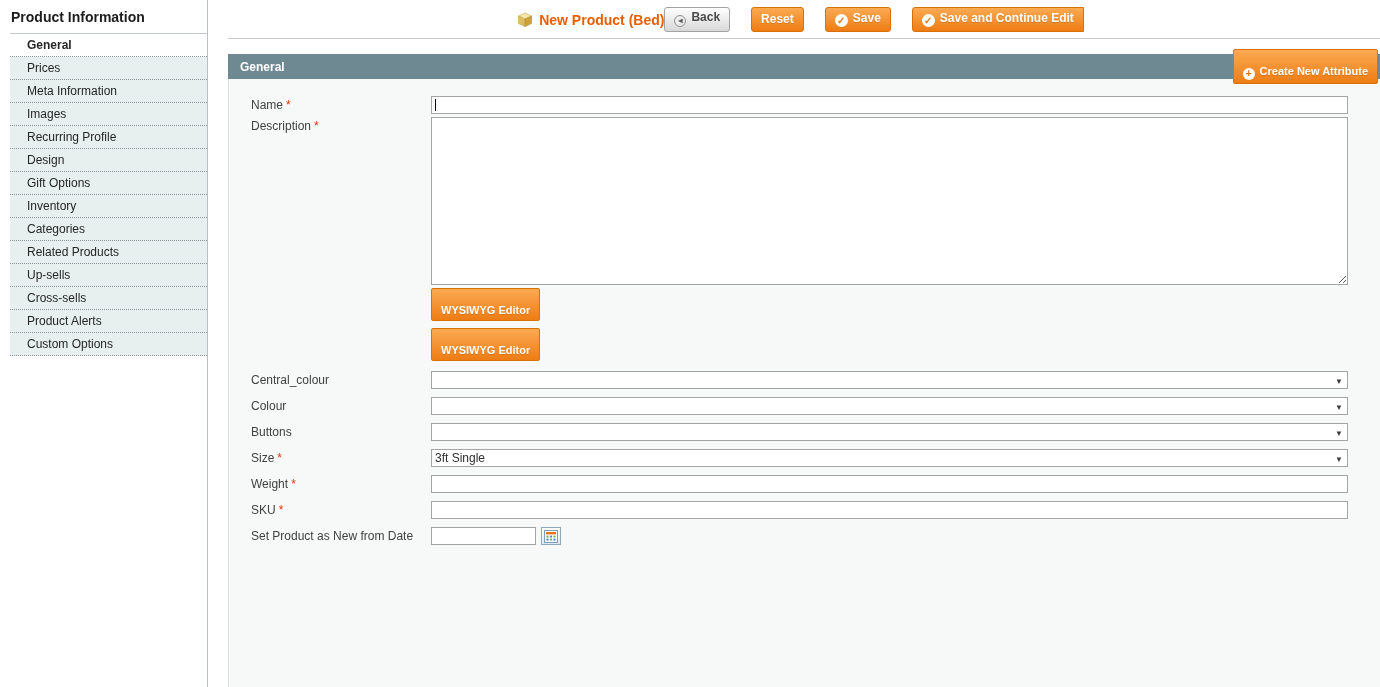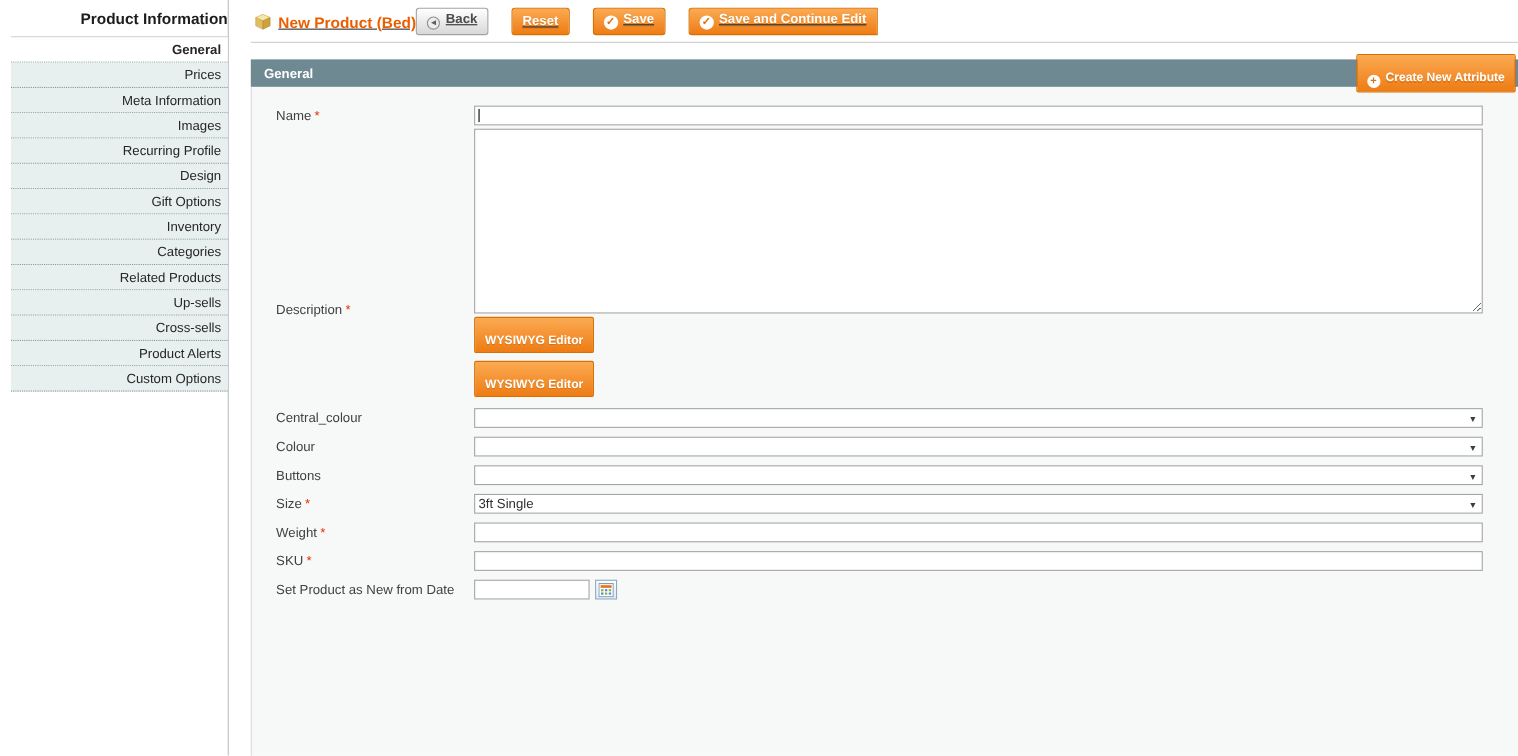--- a/index.html
+++ b/index.html
@@ -2,31 +2,31 @@
 <html><head>
 <meta charset="utf-8">
 <style>
   * { margin:0; padding:0; box-sizing:border-box; }
   html,body { width:1380px; height:687px; overflow:hidden; background:#fff;
               font-family:"Liberation Sans", sans-serif; font-size:12px; color:#303030; }
 
   .layout { display:flex; height:100%; }
 
   
-  .sidebar { width:208px; flex:0 0 208px; border-right:1px solid #b9c0c2; padding:9px 0 0 10px; background:#fff;text-align:right; }
+  .sidebar { width:208px; flex:0 0 208px; border-right:1px solid #b9c0c2; padding:9px 0 0 10px; background:#fff; }
   .sidebar-title { font-size:14px; font-weight:bold; color:#1c1c1c; margin:0 0 8px 1px; }
   .side-tabs { list-style:none; border-top:1px solid #c3c9cb; }
   .side-tab { background:#e7efef; border-bottom:1px dotted #87959a; padding:4px 6px 4px 17px;
               font-size:12px; color:#262626; cursor:pointer; line-height:14px; }
   .side-tab.active { background:#fff; font-weight:bold; }
 
   
   .content { flex:1; padding-left:20px; min-width:0; }
-  .content-header { display:flex; justify-content:flex-start; align-items:center;
-                    padding:7px 16px 6px 3px; border-bottom:1px solid #ccc;text-decoration:underline; }
+  .content-header { display:flex; justify-content:center; align-items:center;
+                    padding:7px 16px 6px 3px; border-bottom:1px solid #ccc; }
   .page-title { display:flex; align-items:center; gap:6px; font-size:14px; font-weight:bold; color:#eb5e00; white-space:nowrap; }
   .header-buttons { display:flex; gap:21px; white-space:nowrap; }
 
   
   .btn { font-family:"Liberation Sans", sans-serif; font-size:12px; font-weight:bold;
          padding:3px 9px 4px; border-radius:3px; cursor:pointer; line-height:13px; white-space:nowrap; }
   .btn-default { border:1px solid #a3a3a3; background:linear-gradient(#ffffff,#d8d8d8); color:#4a4a4a; }
   .btn-orange  { border:1px solid #d97000; background:linear-gradient(#fbaa53,#ee7c14); color:#fff;
                  text-shadow:0 1px 0 rgba(120,60,0,.25); }
   .btn-cut { margin-right:-6px; border-top-right-radius:0; border-bottom-right-radius:0; }
@@ -126,21 +126,21 @@
       <div class="fieldset">
 
         <div class="form-row tight">
           <span class="flabel"><span>Name</span><em class="req">*</em></span>
           <span class="control">
             <input class="text" type="text" value="" style="">
             <span class="caret"></span>
           </span>
         </div>
 
-        <div class="form-row" style="margin-bottom:0;align-items:flex-end;">
+        <div class="form-row" style="margin-bottom:0;">
           <span class="flabel"><span>Description</span><em class="req">*</em></span>
           <span class="control">
             <textarea class="ta" style=""></textarea>
           </span>
         </div>
 
         <div class="form-row wys">
           <span class="flabel"></span>
           <span class="control">
             <button class="btn btn-orange btn-small">WYSIWYG Editor</button>

